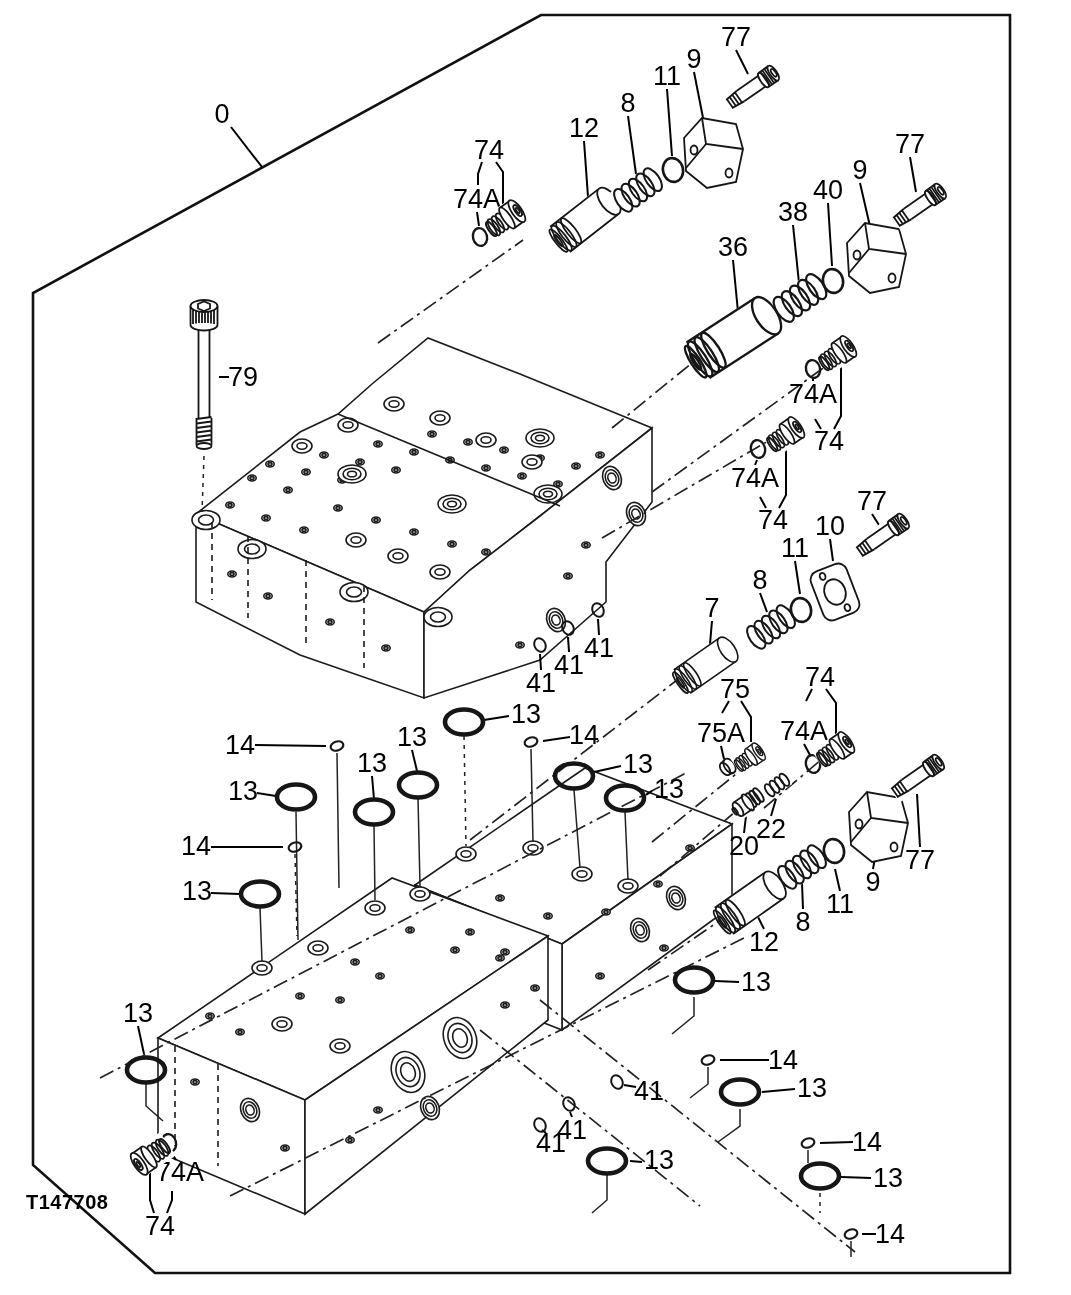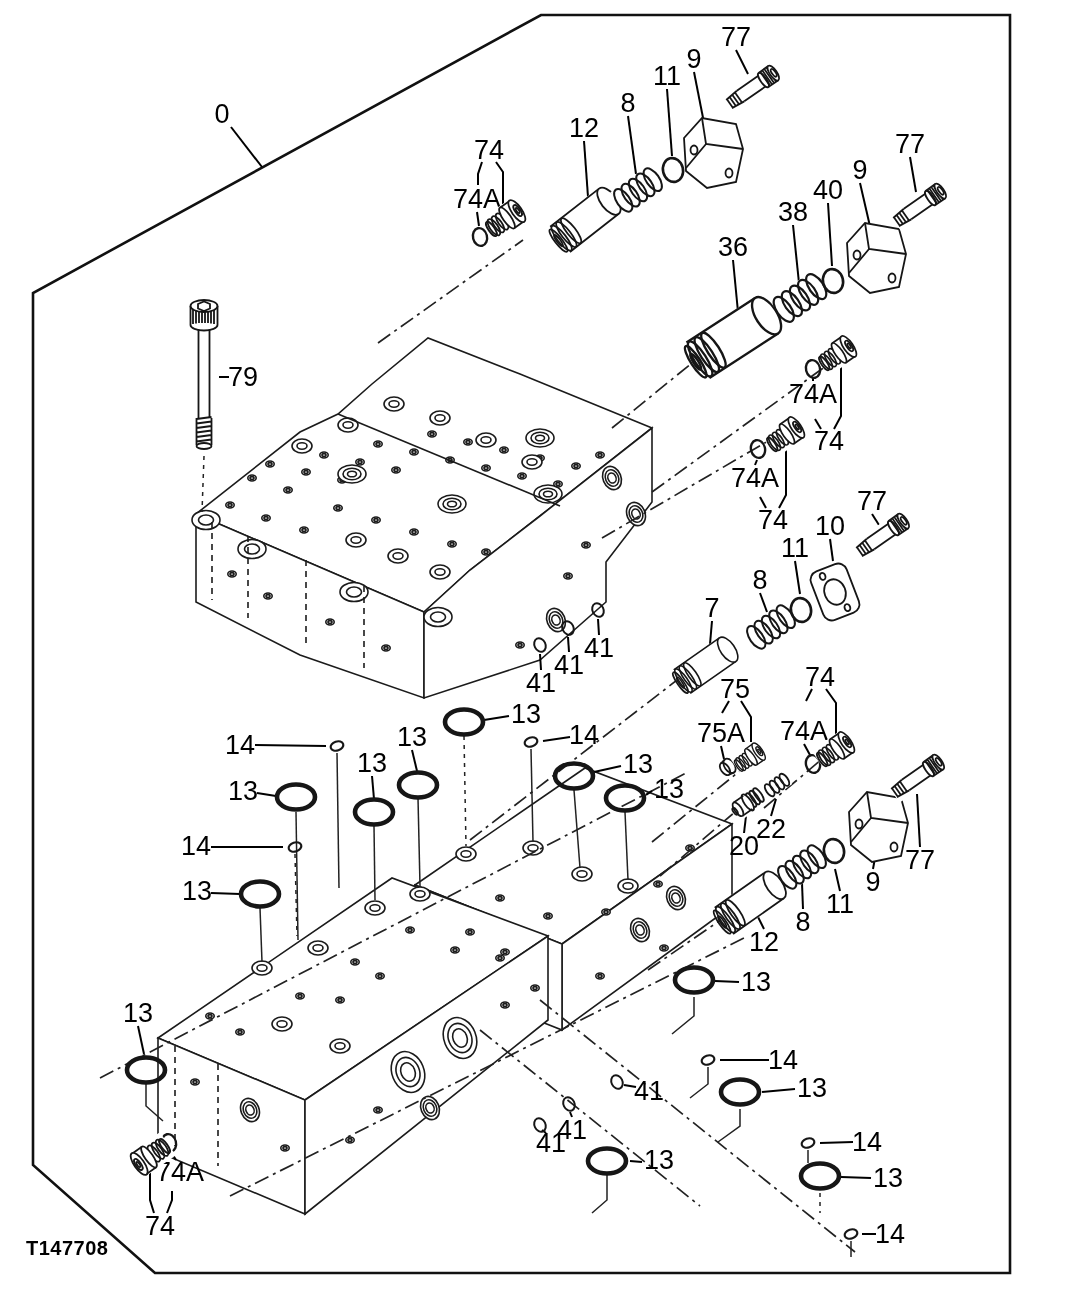--- a/index.html
+++ b/index.html
@@ -1,19 +1,19 @@
 <!DOCTYPE html>
 <html><head>
 <meta charset="utf-8">
 <style>
   html,body{margin:0;padding:0;background:#e8e8e8;}
   .stage{position:relative;width:1071px;height:1295px;background:#ffffff;overflow:hidden;
          font-family:"Liberation Sans",sans-serif;}
   svg{position:absolute;left:0;top:0;}
-  .figure-id{position:absolute;left:26px;top:1237px;font-size:20px;font-weight:bold;
+  .figure-id{position:absolute;left:26px;top:1191px;font-size:20px;font-weight:bold;
              letter-spacing:0.5px;color:#000;}
   text.co{font-family:"Liberation Sans",sans-serif;font-size:27px;fill:#000;}
 </style>
 </head>
 <body>
 
 <div class="stage">
 
   <svg id="dwg" width="1071" height="1295" viewBox="0 0 1071 1295">
     <defs>

